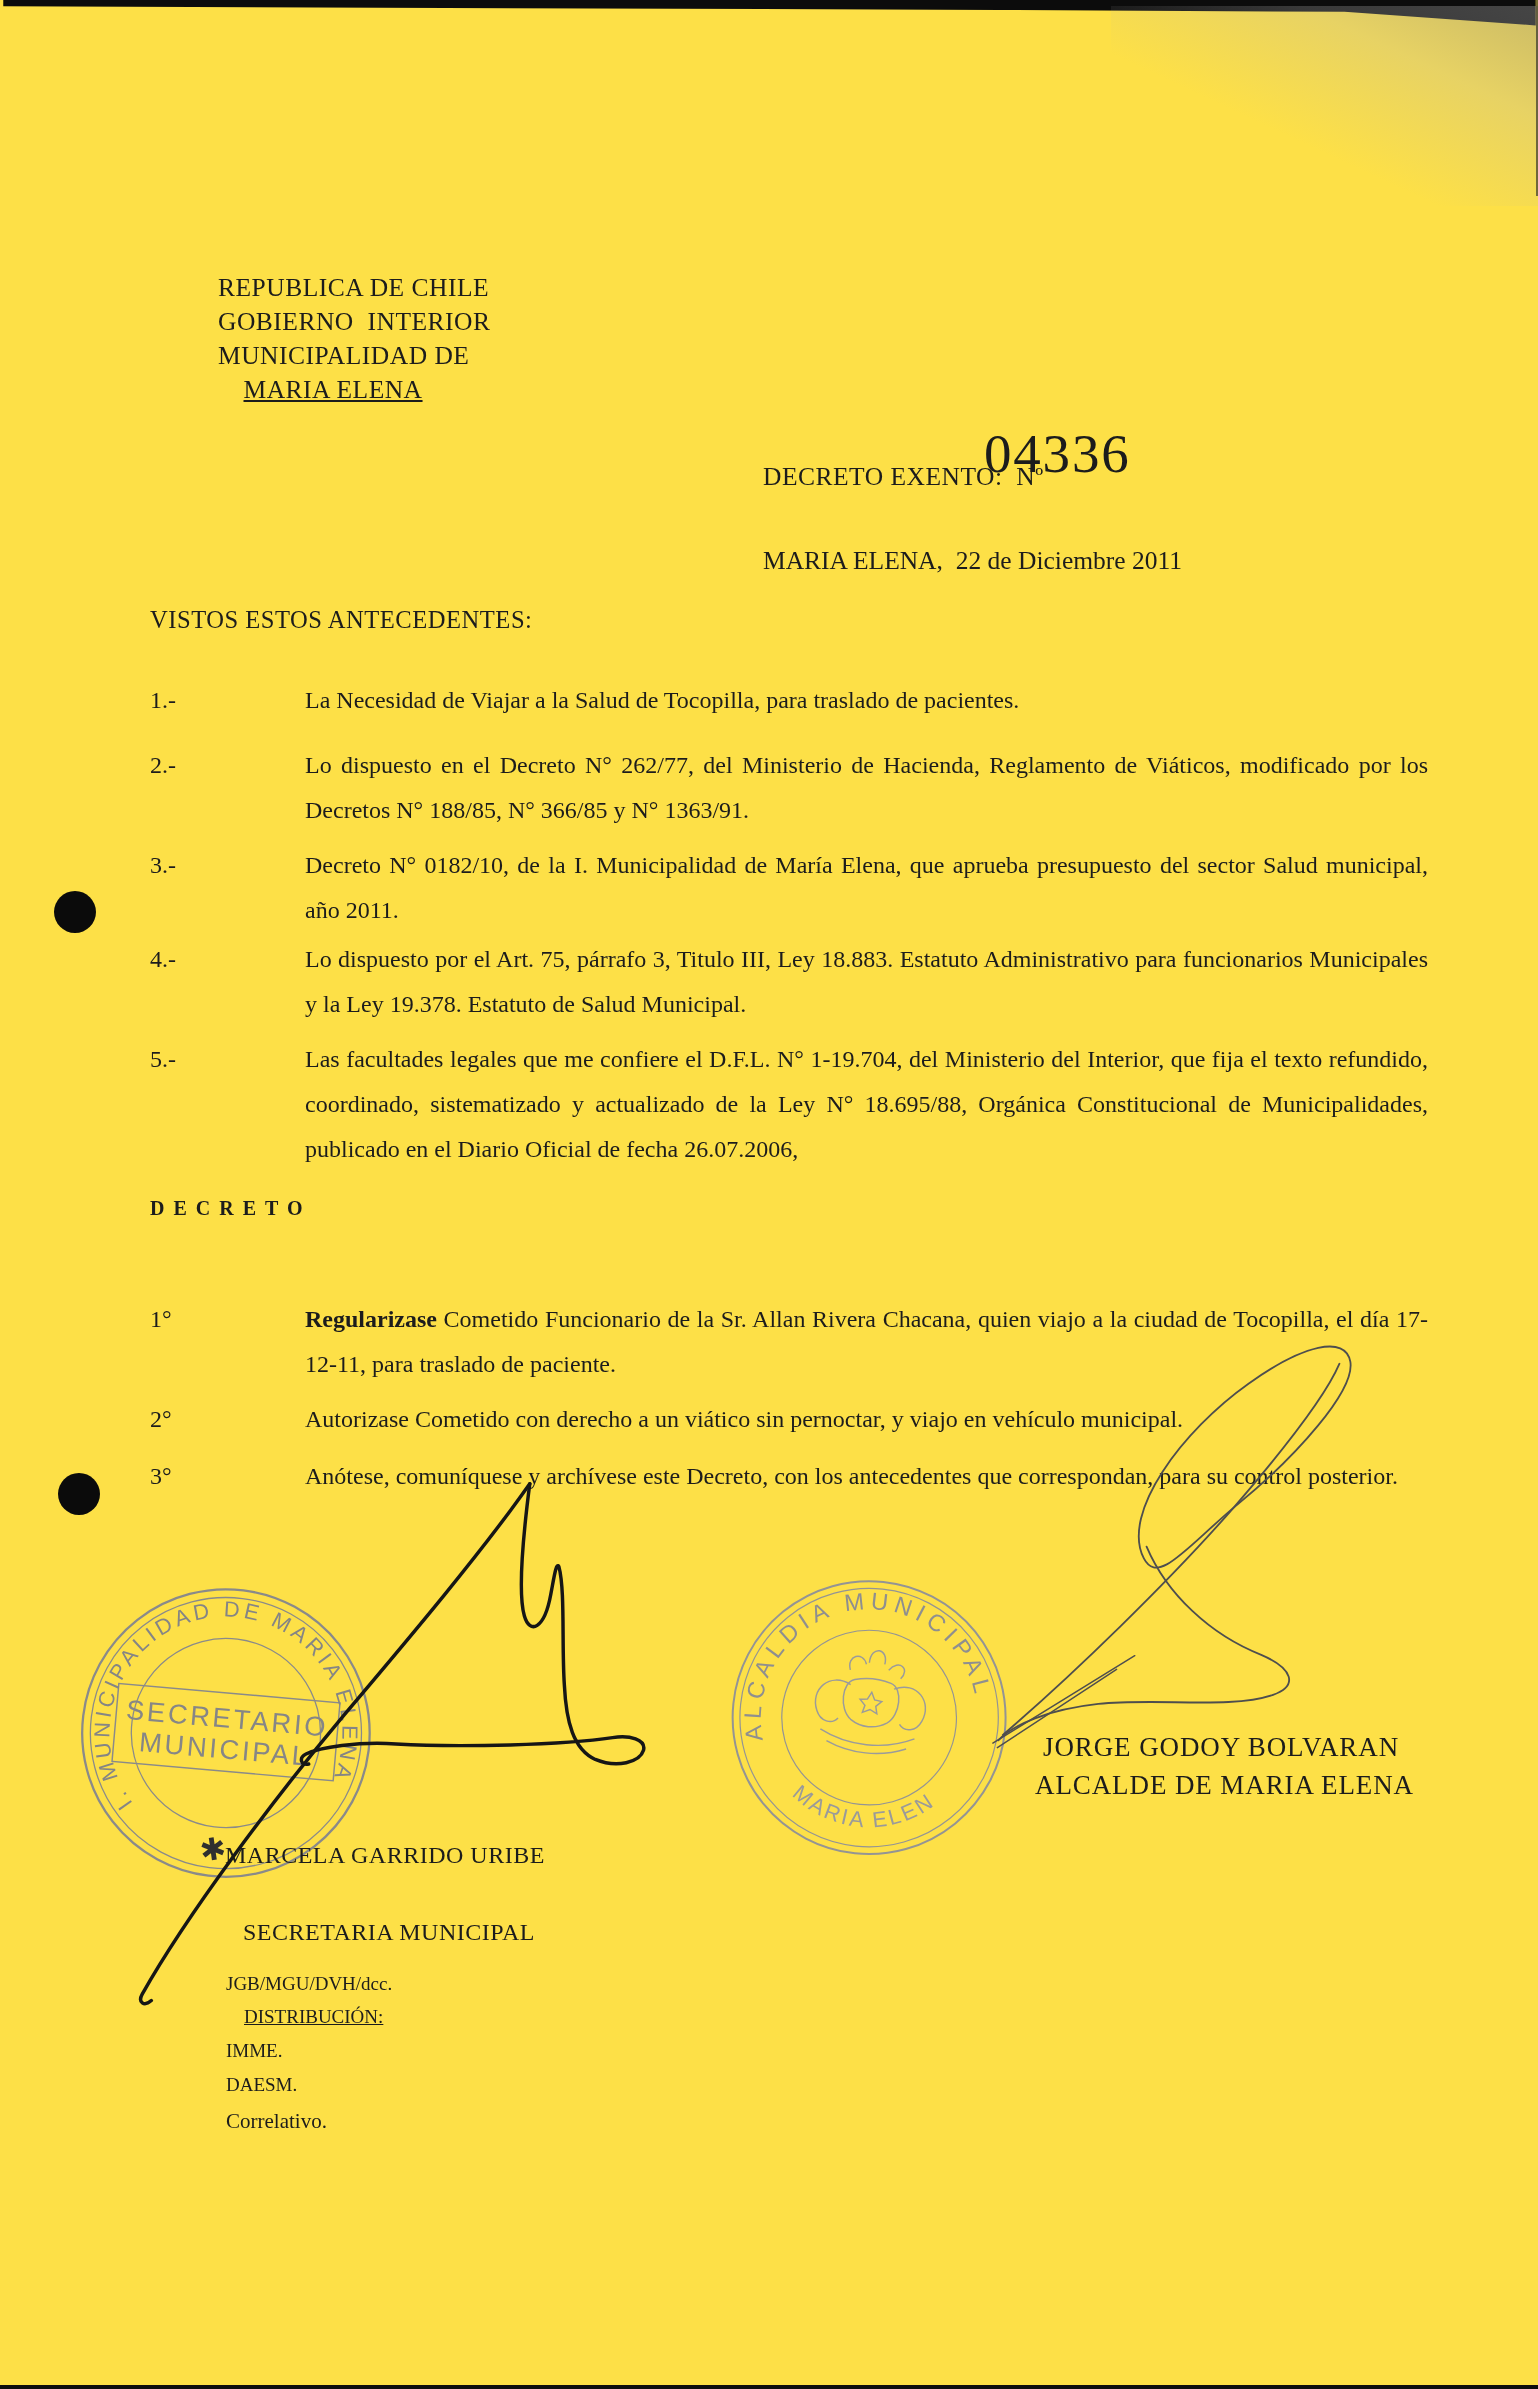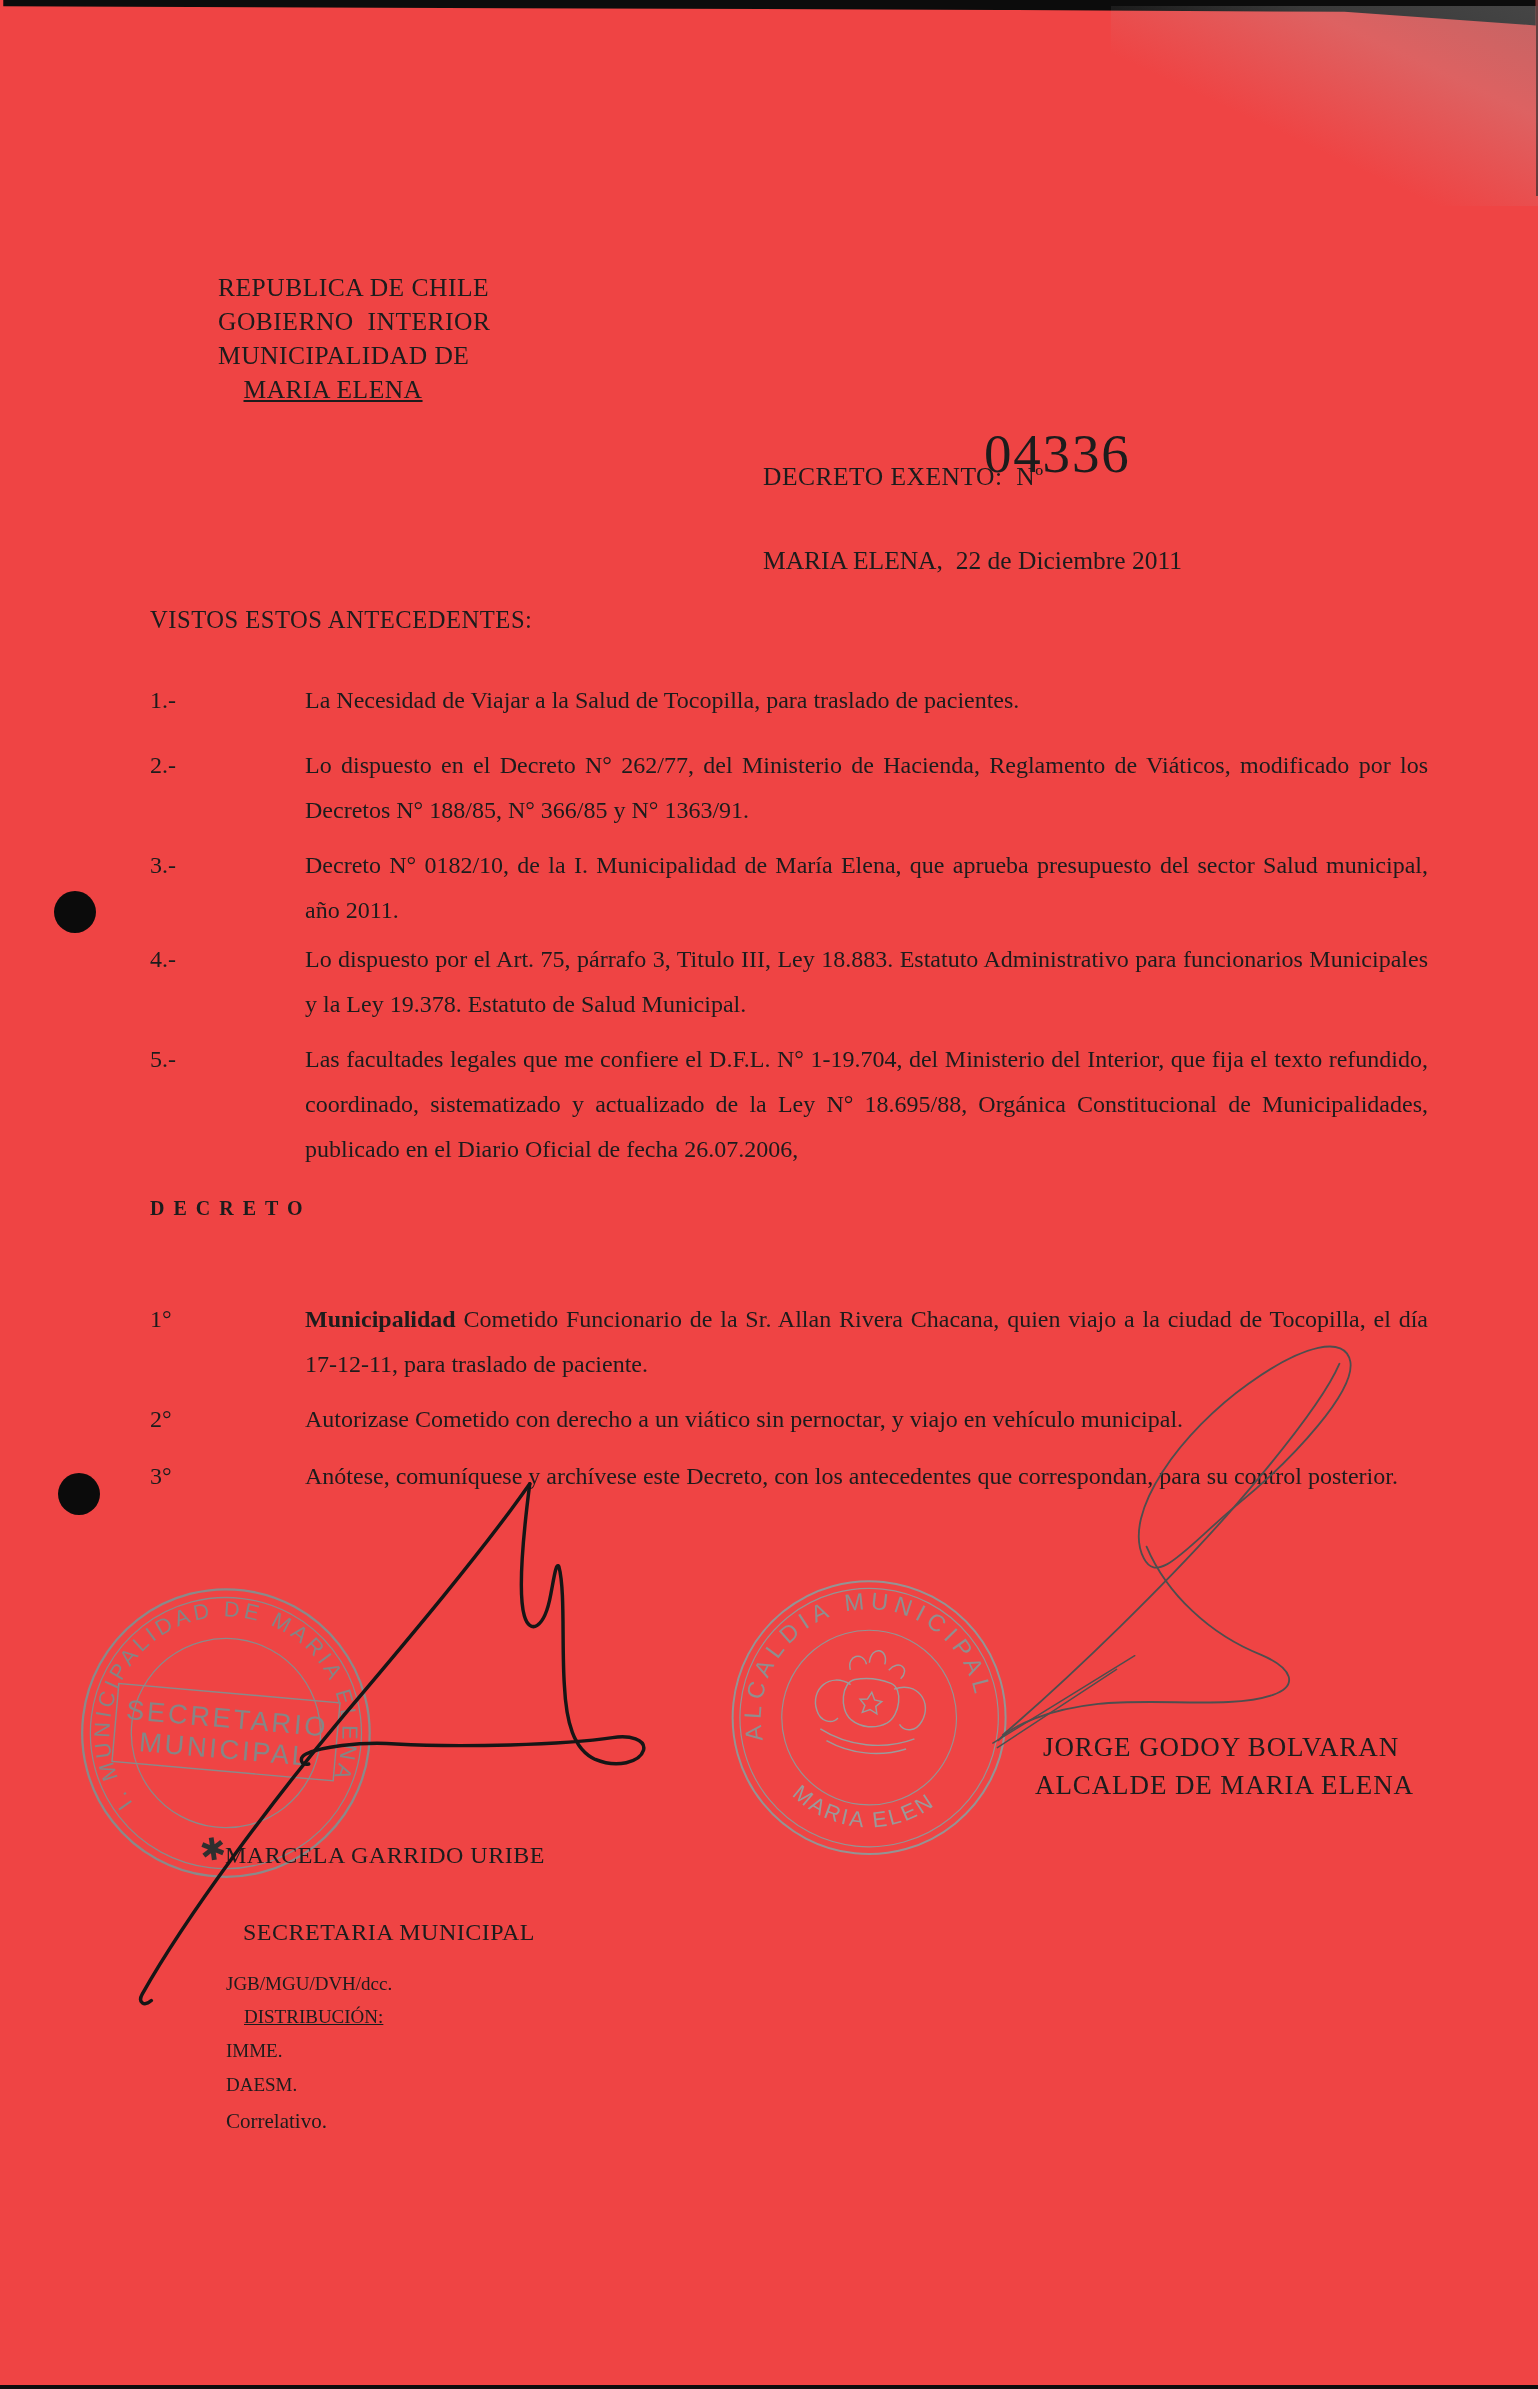--- a/index.html
+++ b/index.html
@@ -1,16 +1,16 @@
 <!DOCTYPE html>
 <html style="font-size:14.6px"><head>
 <meta charset="utf-8">
 <style>
   html,body{margin:0;padding:0;background:#e8e8e8;}
-  .page{position:relative;width:1539px;height:2389px;background:#ef4444;overflow:hidden;
+  .page{position:relative;width:1539px;height:2389px;background:#fde047;overflow:hidden;
         font-family:"Liberation Serif", serif;color:#1c1c1c;}
   
   .topbar-svg{position:absolute;left:0;top:0;}
   .corner-shade{position:absolute;right:0;top:5.5px;width:428px;height:200px;
     background:linear-gradient(205deg, rgba(140,140,140,.45) 0%, rgba(175,175,175,.28) 28%, rgba(255,255,255,0) 62%);}
   .right-edge{position:absolute;right:0;top:0;width:2.7px;height:196px;background:#2b2b2b;opacity:.65;}
   .bottombar{position:absolute;left:0;bottom:0;width:100%;height:4.5px;background:#0d0d0d;}
   .punch{position:absolute;width:42px;height:42px;border-radius:50%;background:#0b0b0b;}
   
   .hdr{position:absolute;left:218px;top:271px;font-size:25.5px;line-height:34px;letter-spacing:0.5px;}
@@ -83,21 +83,21 @@
   </div>
   <div class="row" style="top:1037px;">
     <span class="num">5.-</span>
     <span class="txt">Las facultades legales que me confiere el D.F.L. N° 1-19.704, del Ministerio del Interior, que fija el texto refundido, coordinado, sistematizado y actualizado de la Ley N° 18.695/88, Orgánica Constitucional de Municipalidades, publicado en el Diario Oficial de fecha 26.07.2006,</span>
   </div>
 
   <div class="dec-head">DECRETO</div>
 
   <div class="row" style="top:1297px;">
     <span class="num">1°</span>
-    <span class="txt"><b>Municipalidad </b><span>Cometido Funcionario de la Sr. Allan Rivera Chacana, quien viajo a la ciudad de Tocopilla, el día 17-12-11, para traslado de paciente.</span></span>
+    <span class="txt"><b>Regularizase </b><span>Cometido Funcionario de la Sr. Allan Rivera Chacana, quien viajo a la ciudad de Tocopilla, el día 17-12-11, para traslado de paciente.</span></span>
   </div>
   <div class="row" style="top:1397px;">
     <span class="num">2°</span>
     <span class="txt"><b></b><span>Autorizase Cometido con derecho a un viático sin pernoctar, y viajo en vehículo municipal.</span></span>
   </div>
   <div class="row" style="top:1454px;">
     <span class="num">3°</span>
     <span class="txt"><b></b><span>Anótese, comuníquese y archívese este Decreto, con los antecedentes que correspondan, para su control posterior.</span></span>
   </div>
 

